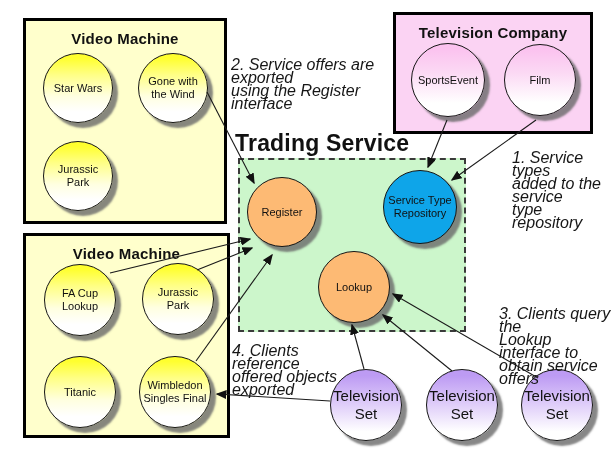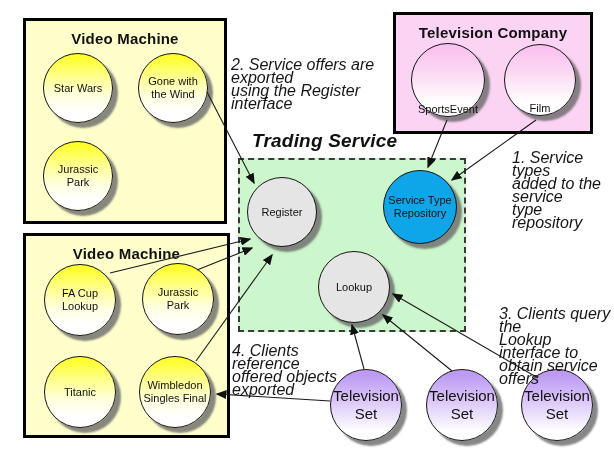--- a/index.html
+++ b/index.html
@@ -10,26 +10,26 @@
   .solidbox{position:absolute;border:3px solid #000;box-sizing:border-box;}
   .box-title{position:absolute;top:9px;left:0;width:100%;text-align:center;
     font-weight:bold;font-size:15px;letter-spacing:.2px;}
   .dashedbox{position:absolute;border:2px dashed #3a3a3a;box-sizing:border-box;background:#ccf6cb;}
   .circle{position:absolute;border:1.2px solid #151515;border-radius:50%;
     display:flex;align-items:center;justify-content:center;text-align:center;
     font-size:11px;line-height:1.18;box-sizing:border-box;
     box-shadow:5px 5px 2px rgba(105,105,105,.8);}
   .circle .lbl{width:80%;}
   .tape{background:linear-gradient(180deg,#ffff2e 6%,#ffff84 30%,#ffffe0 62%,#ffffff 85%);}
-  .pinknode{background:linear-gradient(180deg,#fbc2ef 6%,#fbd9f4 40%,#ffffff 82%);align-items:flex-end;}
+  .pinknode{background:linear-gradient(180deg,#fbc2ef 6%,#fbd9f4 40%,#ffffff 82%);}
   .purplenode{background:linear-gradient(180deg,#bd9bf3 8%,#d9c4f8 42%,#ffffff 88%);font-size:15px;}
-  .bluenode{background:#e5e5e5;}
+  .bluenode{background:#fdba74;}
   .greennode{background:#0ea5e9;}
-  .maintitle{position:absolute;left:252px;top:130px;font-size:19px;font-weight:bold;
-    font-style:italic;letter-spacing:.2px;}
+  .maintitle{position:absolute;left:235px;top:130px;font-size:23px;font-weight:bold;
+    letter-spacing:.2px;}
   .note{position:absolute;font-size:16px;font-style:italic;line-height:13px;color:#161616;}
   .note span{display:block;}
   svg.arrows{position:absolute;left:0;top:0;pointer-events:none;}
   svg.arrows line{stroke:#1a1a1a;stroke-width:1.1;}
 </style>
 </head>
 <body>
 
 <div id="stage">
 

